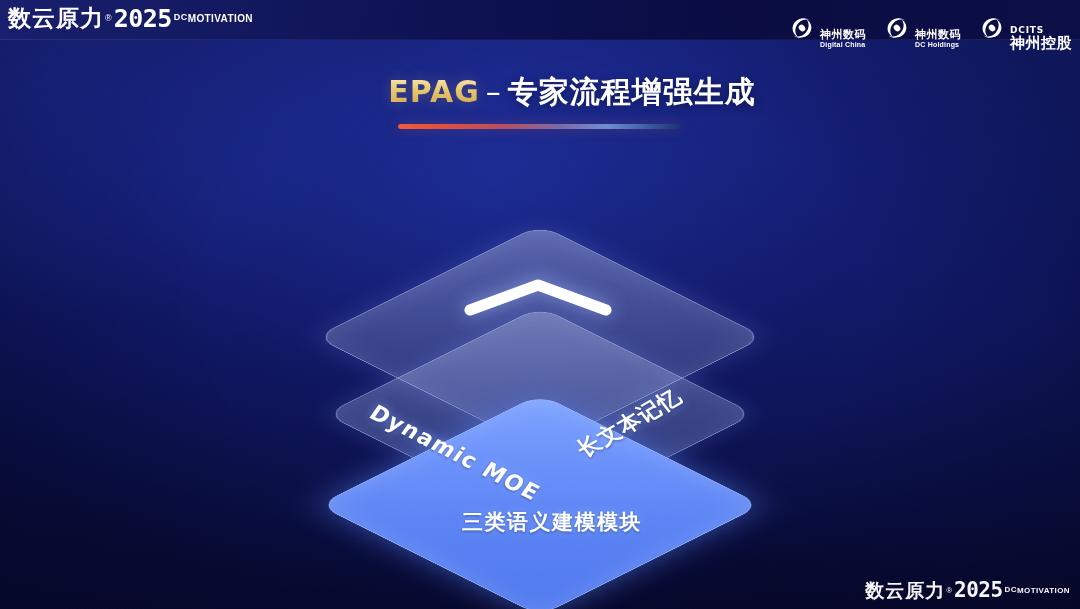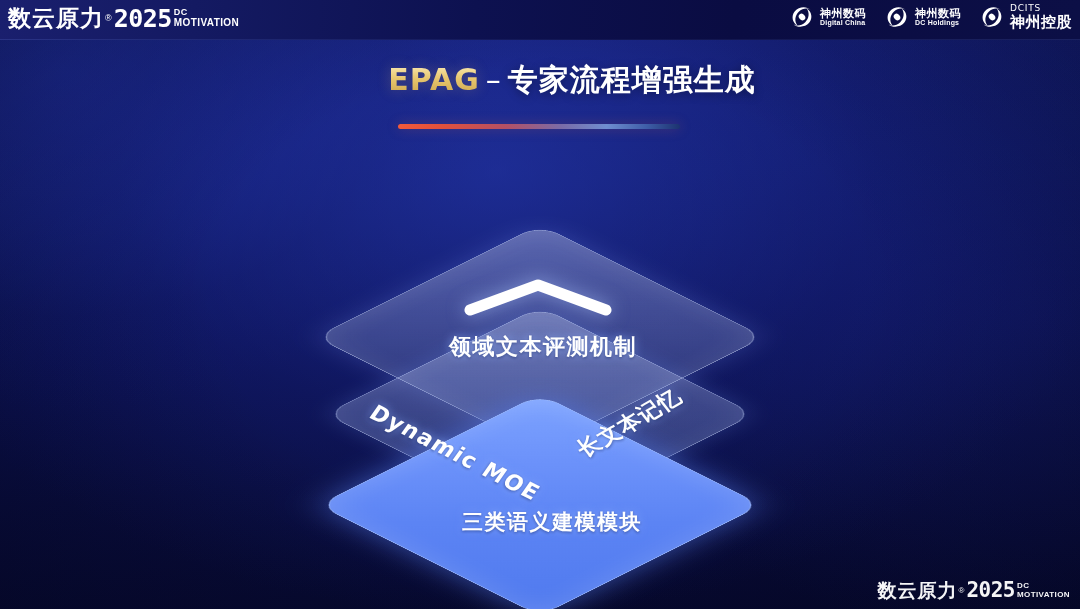--- a/index.html
+++ b/index.html
@@ -43,21 +43,21 @@
   .brand .cn {
     font-weight:bold; letter-spacing:1px; color:#ffffff;
     font-family:"DejaVu Sans","Liberation Sans",sans-serif;
   }
   .brand .reg { color:#ffffff; vertical-align:super; }
   .brand .yr {
     font-weight:bold; color:#ffffff; letter-spacing:-0.5px;
     font-family:"DejaVu Sans Mono","Liberation Mono",monospace;
   }
   .brand .dc {
-    display:inline-flex; flex-direction:column; color:#ffffff;
+    display:inline-flex; color:#ffffff;
     font-weight:bold; letter-spacing:0.4px;
   }
   #brand-header { position:absolute; left:8px; top:6px; z-index:9; }
   #brand-header .cn { font-size:23px; }
   #brand-header .reg { font-size:9px; margin:0 1px 0 1px; }
   #brand-header .yr { font-size:25px; margin-left:1px; }
   #brand-header .dc { margin-left:2px; padding-bottom:1px; }
   #brand-header .dc .l1 { font-size:9px; }
   #brand-header .dc .l2 { font-size:10px; margin-top:1px; }
 
@@ -70,32 +70,32 @@
     white-space:nowrap;
   }
 
   
   #logos {
     position:absolute; right:8px; top:4px; z-index:9;
     display:flex; align-items:center; gap:18px;
   }
   .logo { display:flex; align-items:center; gap:5px; white-space:nowrap; }
   .logo .mark { width:26px; height:26px; flex:none; display:block; }
-  .logo .txt { display:flex; flex-direction:column; line-height:1.05; }
+  .logo .txt { display:flex; flex-direction:column; line-height:1.05;margin-top:22px; }
   .logo .t-cn { font-size:11px; font-weight:bold; color:#ffffff; letter-spacing:0.5px;
                 font-family:"DejaVu Sans","Liberation Sans",sans-serif; }
   .logo .t-en { font-size:7px; font-weight:bold; color:#ffffff; letter-spacing:0.2px; }
   .logo.dcits .t-cn { font-size:15px; letter-spacing:0.5px;
                       font-family:"Liberation Sans",sans-serif; }
-  .logo.dcits .t-en { font-size:9px; font-weight:normal; letter-spacing:0.8px;
+  .logo.dcits .t-en { font-size:9px; font-weight:bold; letter-spacing:0.8px;
                       font-family:"DejaVu Sans","Liberation Sans",sans-serif; }
 
   
   #main-title {
-    position:absolute; left:0; right:0; top:60px; z-index:6;
+    position:absolute; left:0; right:0; top:72px; z-index:6;
     text-align:center; white-space:nowrap;
     font-size:30px; font-weight:bold; letter-spacing:1px;
     font-family:"DejaVu Sans","Liberation Sans",sans-serif;
     padding-left:64px;
   }
   #main-title .gold {
     color:#f0d98a;
     background:linear-gradient(180deg,#fff4c8 0%,#e8c870 48%,#c9a14a 100%);
     -webkit-background-clip:text; background-clip:text;
     -webkit-text-fill-color:transparent;
@@ -211,21 +211,20 @@
 
   <div id="stack">
     <div class="layer" id="layer-top"></div>
     <div class="layer" id="layer-mid"></div>
     <div class="layer" id="layer-bot"></div>
 
     <svg id="chevron" viewBox="0 0 148 38">
       <path d="M6 32 L74 7 L142 32" fill="none" stroke="#ffffff" stroke-width="11" stroke-linecap="round" stroke-linejoin="round"></path>
     </svg>
 
-    <div class="plate-label" id="label-top">领域文本评测机制</div>
 
     <div class="plate-label" id="label-moe">Dynamic MOE</div>
 
     <div class="plate-label" id="label-mem">长文本记忆</div>
 
     <div class="plate-label" id="label-bot">三类语义建模模块</div>
   </div>
 
   <div id="main-title">
     <span class="gold">EPAG</span><span class="dash">–</span><span class="cn">专家流程增强生成</span>

